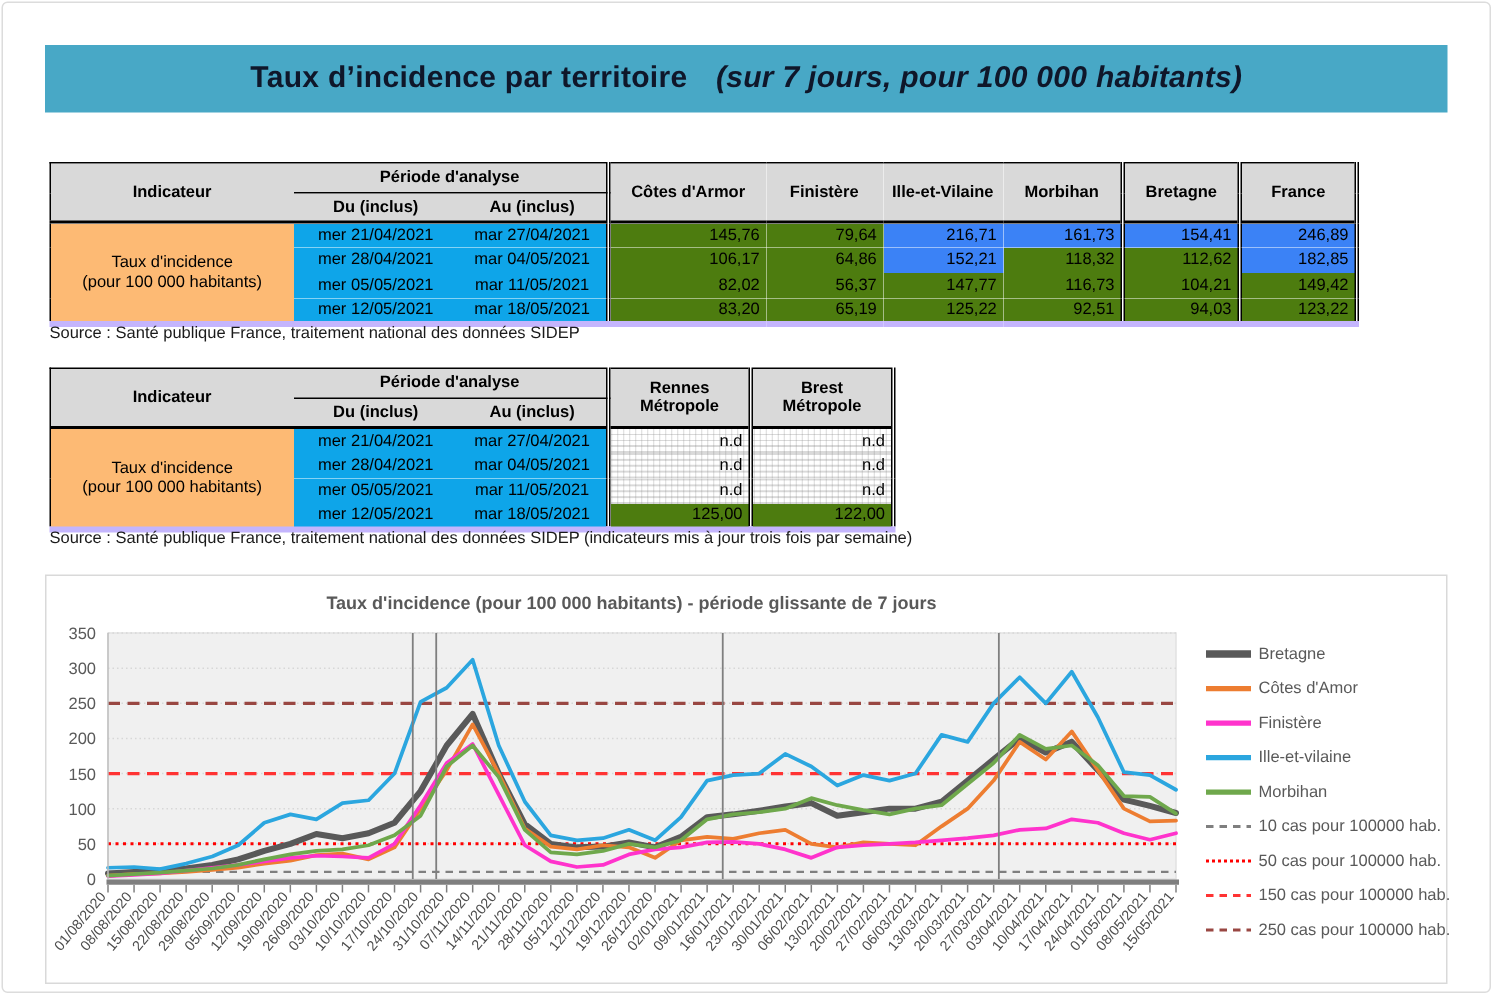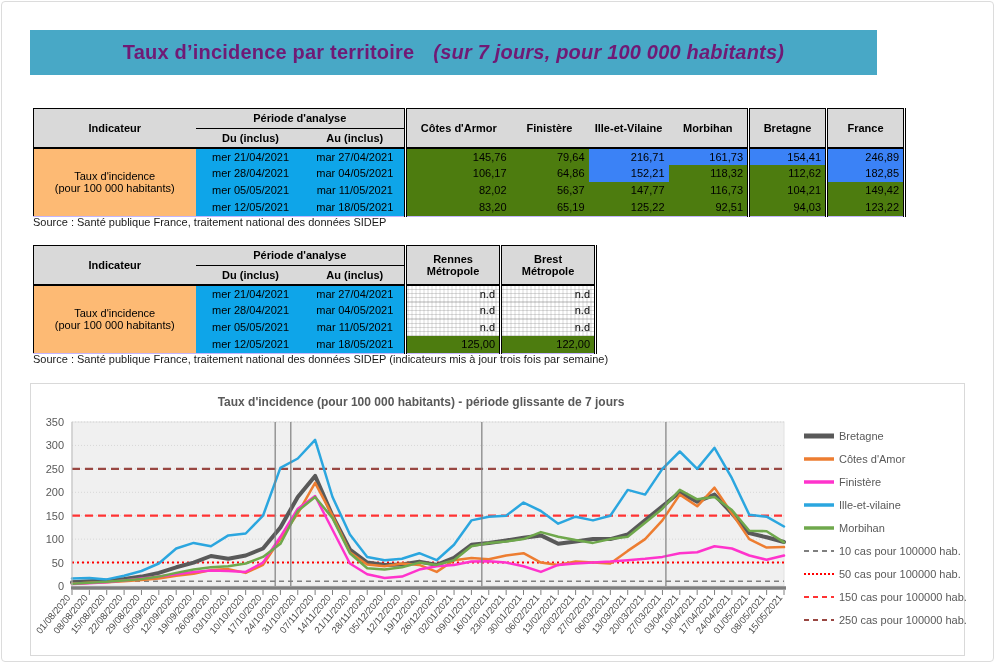--- a/index.html
+++ b/index.html
@@ -4,31 +4,31 @@
 <style>
   html,body{margin:0;padding:0;}
   body{
     width:995px;height:663px;position:relative;background:#ffffff;
     font-family:"Liberation Sans", sans-serif;color:#000;overflow:hidden;
   }
   .page-frame{position:absolute;inset:1px;border:1px solid #dcdcdc;border-radius:4px;pointer-events:none;}
 
   
   .banner{
-    position:absolute;left:30px;top:30px;width:847px;height:45px;
-    background:#48a8c6;color:#701a75;display:flex;align-items:center;justify-content:center;
+    position:absolute;left:30px;top:30px;width:935px;height:45px;
+    background:#48a8c6;color:#0f172a;display:flex;align-items:center;justify-content:center;
     font-size:20px;font-weight:bold;letter-spacing:.2px;
   }
   .banner .sub{font-style:italic;margin-left:19px;}
 
   
   table.t{
     position:absolute;border-collapse:collapse;table-layout:fixed;
     font-size:11px;line-height:1.1;
-    border-top:1px solid #000;border-left:1px solid #000;border-bottom:1px solid #c4b5fd;
+    border-top:1px solid #000;border-left:1px solid #000;border-bottom:4px solid #c4b5fd;
   }
   table.t th, table.t td{padding:0 4px;overflow:hidden;white-space:nowrap;}
   .h{background:#d9d9d9;font-weight:bold;text-align:center;vertical-align:middle;}
   .hrow1 th{height:19px;}
   .hrow2 th{height:18px;}
   .periode{border-bottom:1px solid #000;}
   .hdr-bottom{border-bottom:2px solid #000;}
   .dbl-l{border-left:3px double #000;}
   .end-r{border-right:3px double #000;margin-top:17px;}
   tr.drow{height:17px;}

